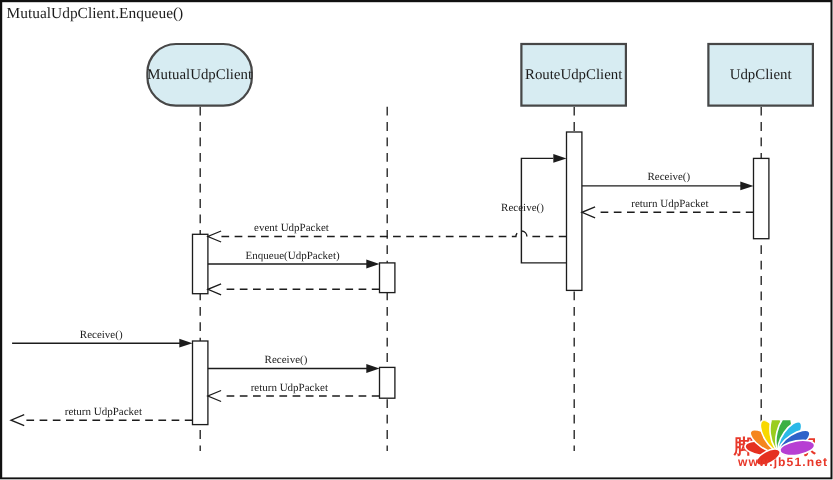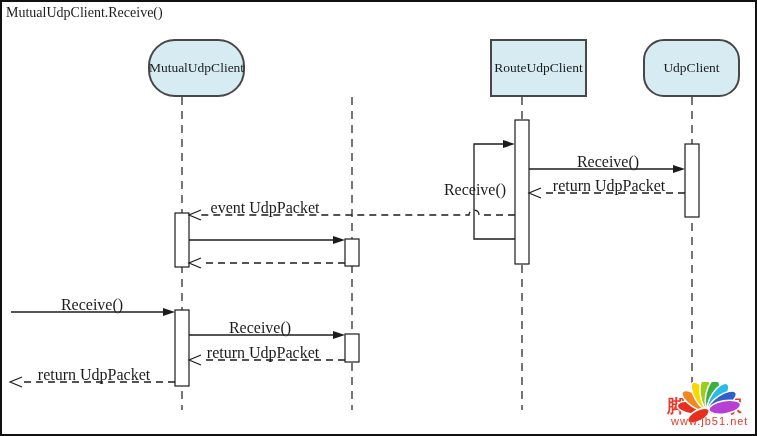--- a/index.html
+++ b/index.html
@@ -20,55 +20,55 @@
   .diagram-title{
     position:absolute;left:4px;top:3px;font-size:14px;white-space:nowrap;
   }
   .svg-layer{position:absolute;left:0;top:0;}
   .lifeline-head{
     position:absolute;top:37px;width:97px;height:58px;
     background:var(--box-fill);border:2px solid var(--box-border);
     display:flex;align-items:center;justify-content:center;
     font-size:13.5px;white-space:nowrap;
   }
-  .head-mutual{left:146px;border-radius:27px;}
+  .head-mutual{left:131px;border-radius:27px;}
   .head-queue{left:302px;letter-spacing:1.5px;}
-  .head-route{left:488px;}
-  .head-udp{left:641px;border-radius:21px;}
+  .head-route{left:471px;}
+  .head-udp{left:641px;}
   .msg-label{
-    position:absolute;transform:translateX(-50%);font-size:16px;
+    position:absolute;transform:translateX(-50%);font-size:10px;
     white-space:nowrap;color:var(--label-color);line-height:13px;
   }
   
   .sol{stroke:var(--line-color);stroke-width:1.3;fill:none;}
   .dsh{stroke:var(--line-color);stroke-width:1.3;fill:none;stroke-dasharray:7 5;}
   .life{stroke:var(--line-color);stroke-width:1.2;fill:none;stroke-dasharray:8 6;}
   .act{fill:#ffffff;stroke:var(--line-color);stroke-width:1.2;}
   .ah-fill{fill:var(--line-color);stroke:none;}
   .ah-open{stroke:var(--line-color);stroke-width:1.2;fill:none;}
   
   .watermark{position:absolute;left:643px;top:380px;width:114px;height:52px;}
   .wm-name{
     position:absolute;left:22px;top:12px;font-size:18px;font-weight:bold;
     color:var(--watermark-red);letter-spacing:1px;white-space:nowrap;z-index:1;
   }
   .wm-petals{position:absolute;left:0;top:0;z-index:2;}
   .wm-url{
-    position:absolute;left:26px;top:33px;font-size:11px;font-weight:normal;
+    position:absolute;left:26px;top:33px;font-size:11px;font-weight:bold;
     color:var(--watermark-red);letter-spacing:1px;white-space:nowrap;z-index:3;
     font-family:"Liberation Sans","DejaVu Sans",sans-serif;
     text-align:right;
   }
 </style>
 </head>
 <body>
 
 <div class="stage">
 
-  <div class="diagram-title">MutualUdpClient.Receive()</div>
+  <div class="diagram-title">MutualUdpClient.Enqueue()</div>
 
   <svg class="svg-layer" width="757" height="436" viewBox="0 0 757 436">
 
     <g>
       <line class="life" x1="180" y1="95" x2="180" y2="408"></line>
     </g>
     <g>
       <line class="life" x1="350" y1="95" x2="350" y2="408"></line>
     </g>
     <g>
@@ -149,20 +149,21 @@
   </svg>
 
   <div class="lifeline-head head-mutual">MutualUdpClient</div>
   <div class="lifeline-head head-route">RouteUdpClient</div>
   <div class="lifeline-head head-udp">UdpClient</div>
 
   <div class="msg-label" style="left:473px;top:181px;">Receive()</div>
   <div class="msg-label" style="left:606px;top:153px;">Receive()</div>
   <div class="msg-label" style="left:607px;top:177px;">return UdpPacket</div>
   <div class="msg-label" style="left:263px;top:199px;text-align:center;">event UdpPacket</div>
+  <div class="msg-label" style="left:264px;top:224px;">Enqueue(UdpPacket)</div>
   <div class="msg-label" style="left:90px;top:296px;">Receive()</div>
   <div class="msg-label" style="left:258px;top:319px;">Receive()</div>
   <div class="msg-label" style="left:261px;top:344px;">return UdpPacket</div>
   <div class="msg-label" style="left:92px;top:366px;">return UdpPacket</div>
 
   <div class="watermark">
     <div class="wm-name">脚本之家</div>
     <svg class="wm-petals" width="114" height="52" viewBox="0 0 114 52">
       <g stroke="#ffffff" stroke-width="1.5">
         <ellipse cx="80" cy="28" rx="16" ry="6.5" transform="rotate(188,64,28)" fill="#e53020"></ellipse>

